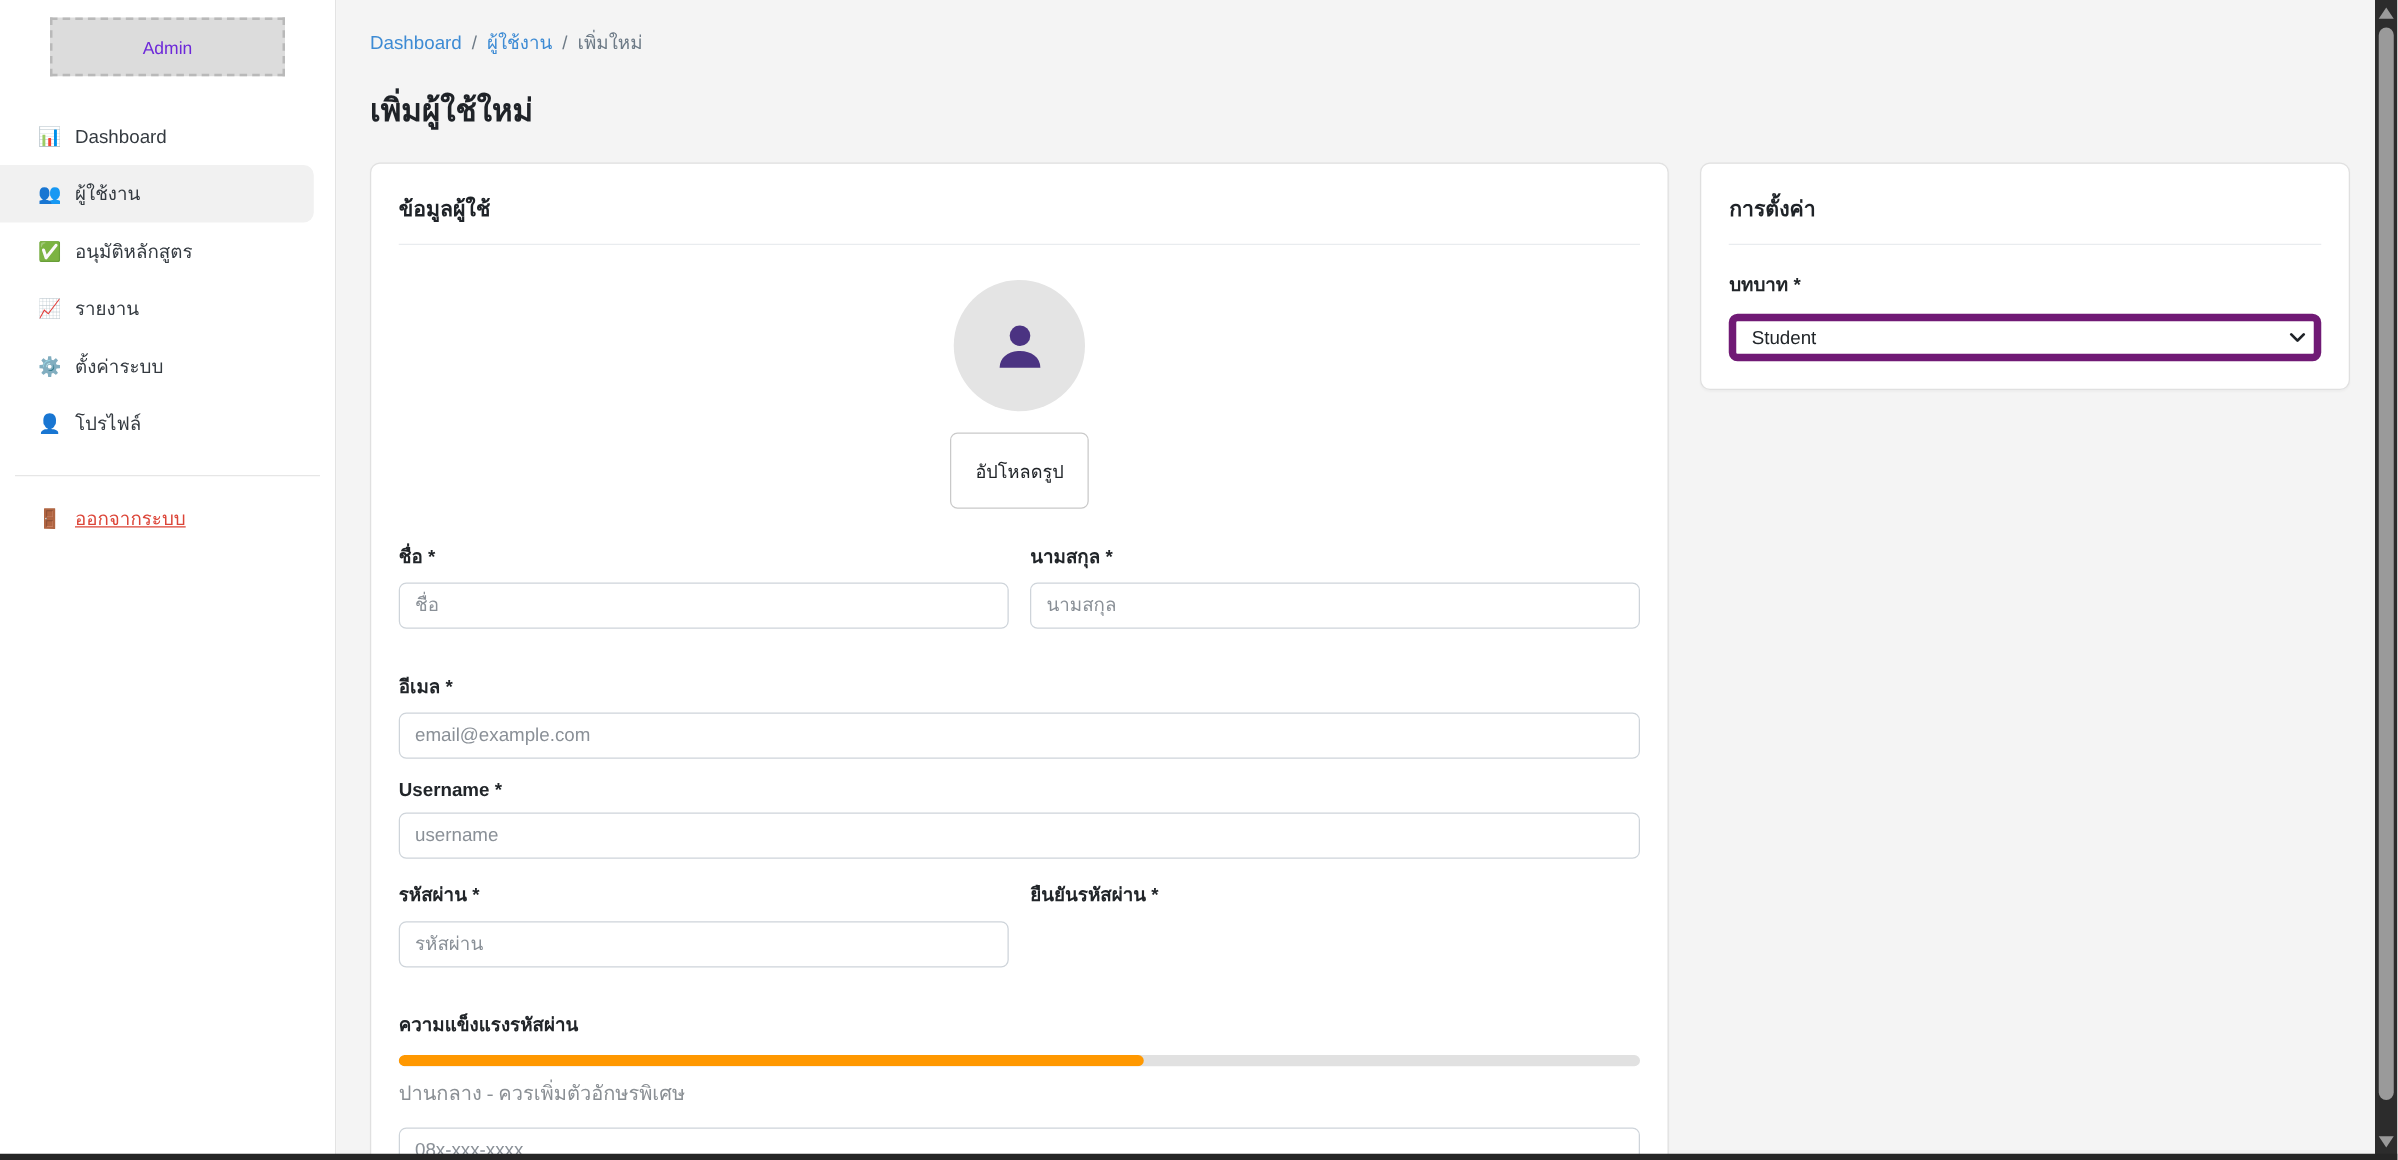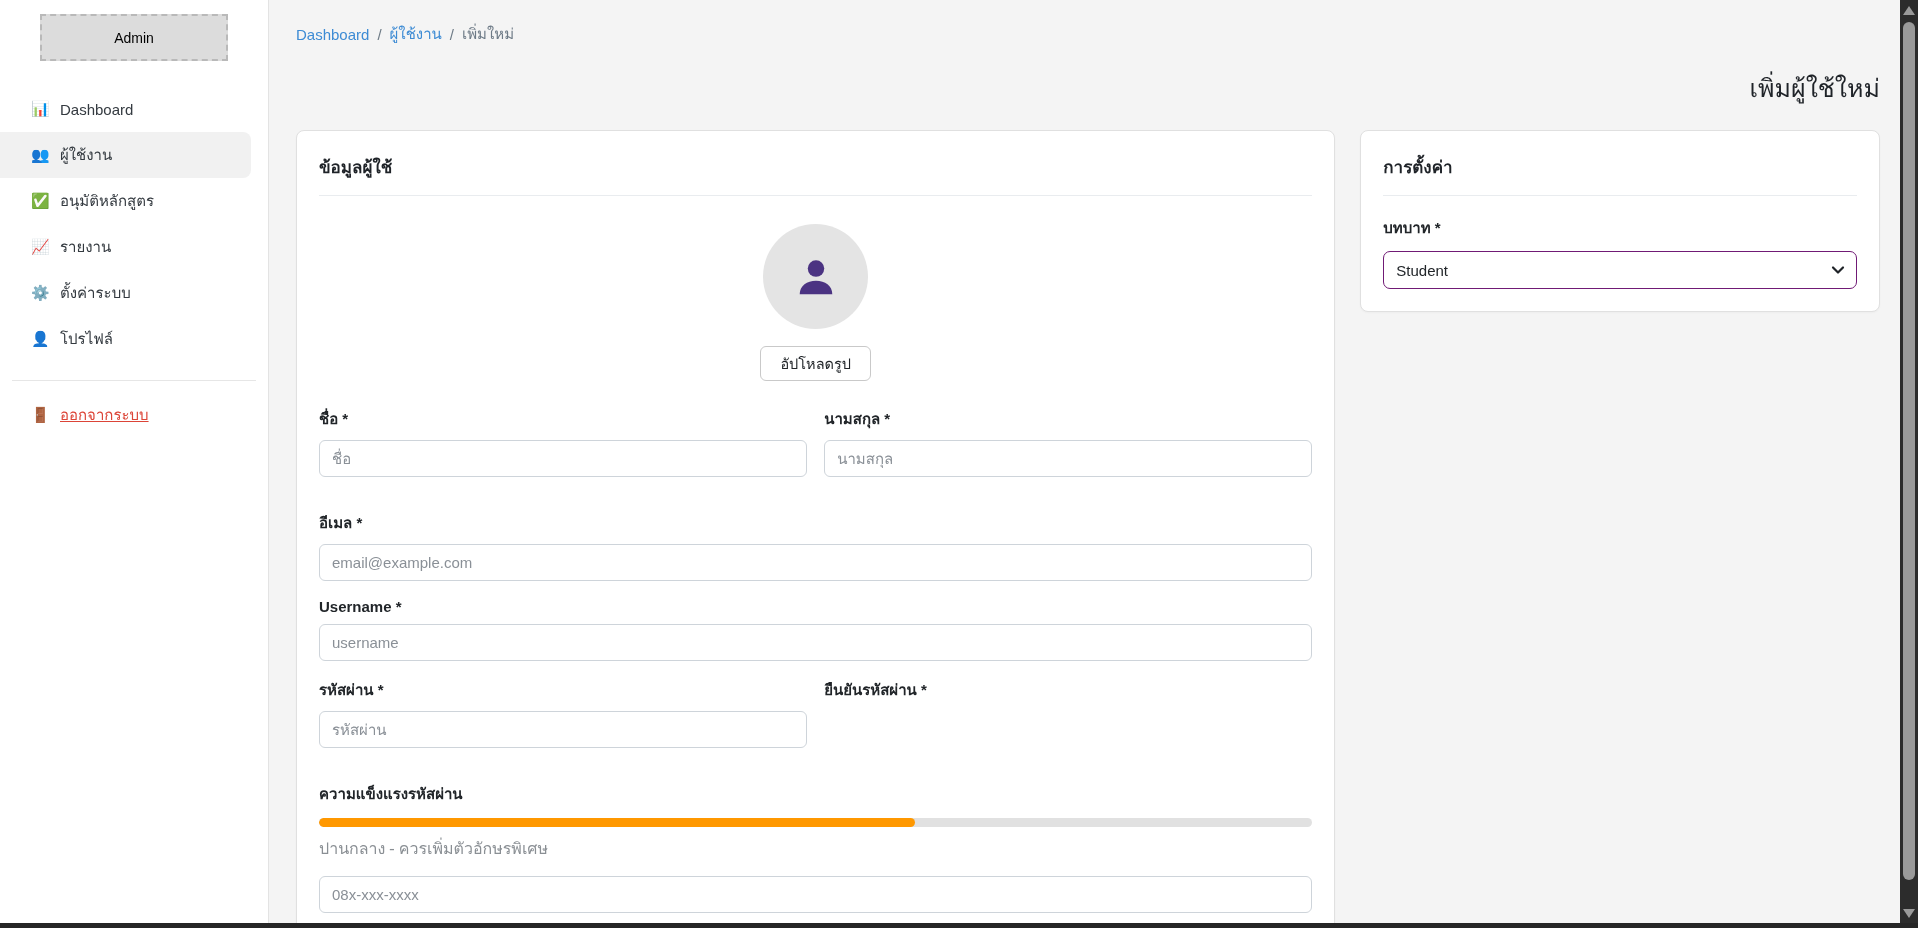--- a/index.html
+++ b/index.html
@@ -18,21 +18,21 @@
     background: #ffffff;
     border-right: 1px solid #e3e3e3;
     flex: 0 0 269px;
     padding-top: 14px;
   }
   .logo-box {
     margin: 0 auto; width: 188px; height: 47px;
     background: #dcdcdc;
     border: 2px dashed #b9b9b9;
     display: flex; align-items: center; justify-content: center;
-    color: #000000; font-size: 14px;
+    color: #6d28d9; font-size: 14px;
   }
   .menu { margin-top: 25px; }
   .menu-item {
     height: 46px; display: flex; align-items: center;
     padding-left: 31px; gap: 11px;
     font-size: 15px; color: #343a40; cursor: pointer;
     width: 251px;
   }
   .menu-item.active {
     background: #f1f1f1;
@@ -58,21 +58,21 @@
     height: 100%;
     overflow: hidden;
   }
   .breadcrumb {
     font-size: 15px; color: #6d7a86;
     display: flex; gap: 8px; align-items: center;
   }
   .breadcrumb a { color: #3d8bd4; text-decoration: none; cursor: pointer; }
   .page-title {
     margin-top: 22px;
-    font-size: 25px; font-weight: 400; color: #1f2328; text-align: right;
+    font-size: 25px; font-weight: 700; color: #1f2328;
   }
 
   .content-row {
     margin-top: 22px;
     display: flex; gap: 25px; align-items: flex-start;
   }
 
   .card {
     background: #ffffff;
     border: 1px solid #e0e0e0;
@@ -95,21 +95,21 @@
   }
   .avatar-circle {
     width: 105px; height: 105px; border-radius: 50%;
     background: #e4e4e4;
     display: flex; align-items: center; justify-content: center;
   }
   .upload-btn {
     margin-top: 17px;
     background: #ffffff;
     border: 1px solid #c9c9c9; border-radius: 6px;
-    padding: 5px 19px;
+    padding: 18px 19px;
     font-size: 14.5px; color: #212529;
     cursor: pointer;
     font-family: inherit;
   }
 
   
   .form-area { margin-top: 26px; }
   .form-row-2 { display: flex; gap: 17px; margin-bottom: 17px; }
   .form-row-2 > .field { flex: 1 1 0; }
   .field { margin-bottom: 17px; }
@@ -136,21 +136,21 @@
   .strength-hint { margin-top: 9px; font-size: 16px; color: #8a8f94; font-family: Liberation Serif, serif; }
 
   
   .role-label {
     display: block; margin-top: 20px;
     font-size: 15px; font-weight: 700; color: #212529;
   }
   .select-wrap { position: relative; margin-top: 11px; }
   .select-wrap select {
     width: 100%; height: 38px;
-    border: 1px solid #701a75; border-radius: 7px;
+    border: 6px solid #701a75; border-radius: 7px;
     font-size: 15px; font-family: inherit; color: #212529;
     padding: 0 12px; background: #ffffff;
     -webkit-appearance: none; appearance: none;
     cursor: pointer; outline: none;
   }
   .select-chevron {
     position: absolute; right: 12px; top: 12px; pointer-events: none;
   }
 
   

